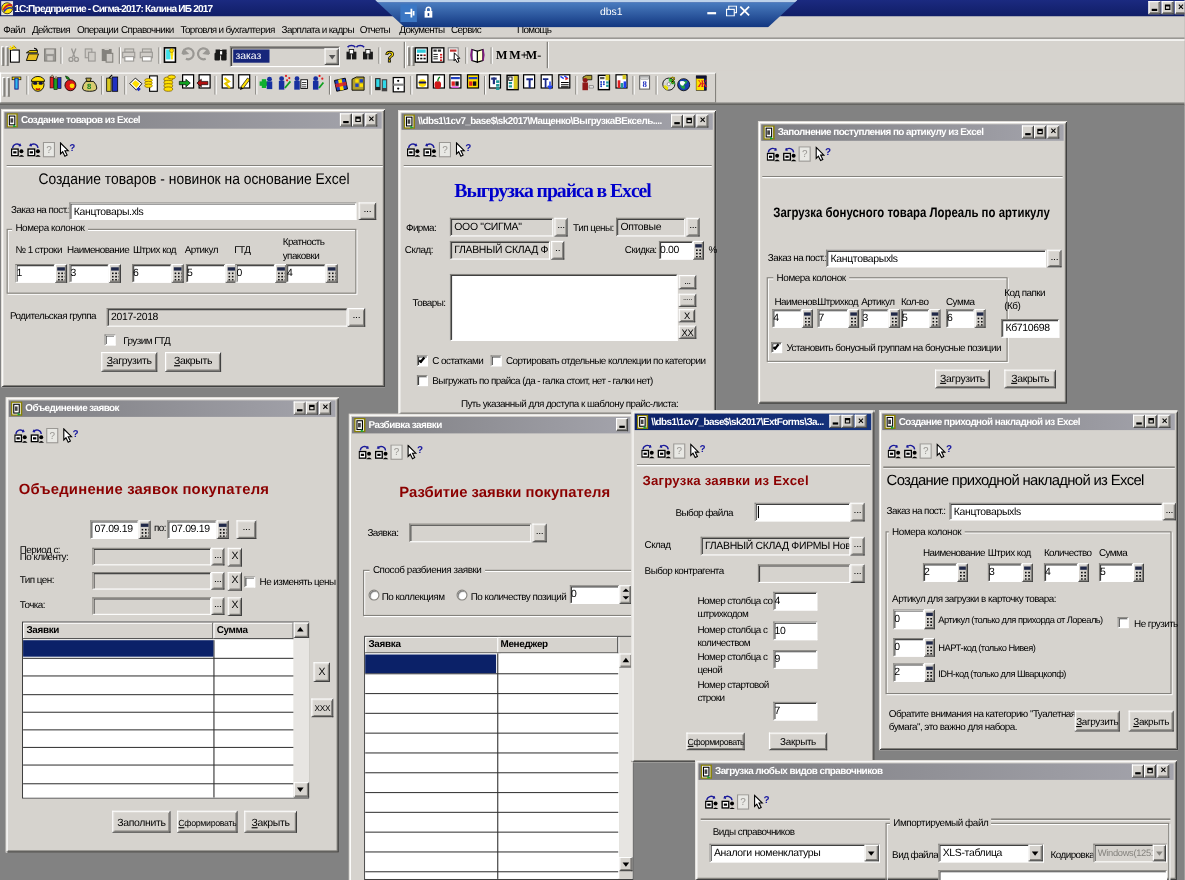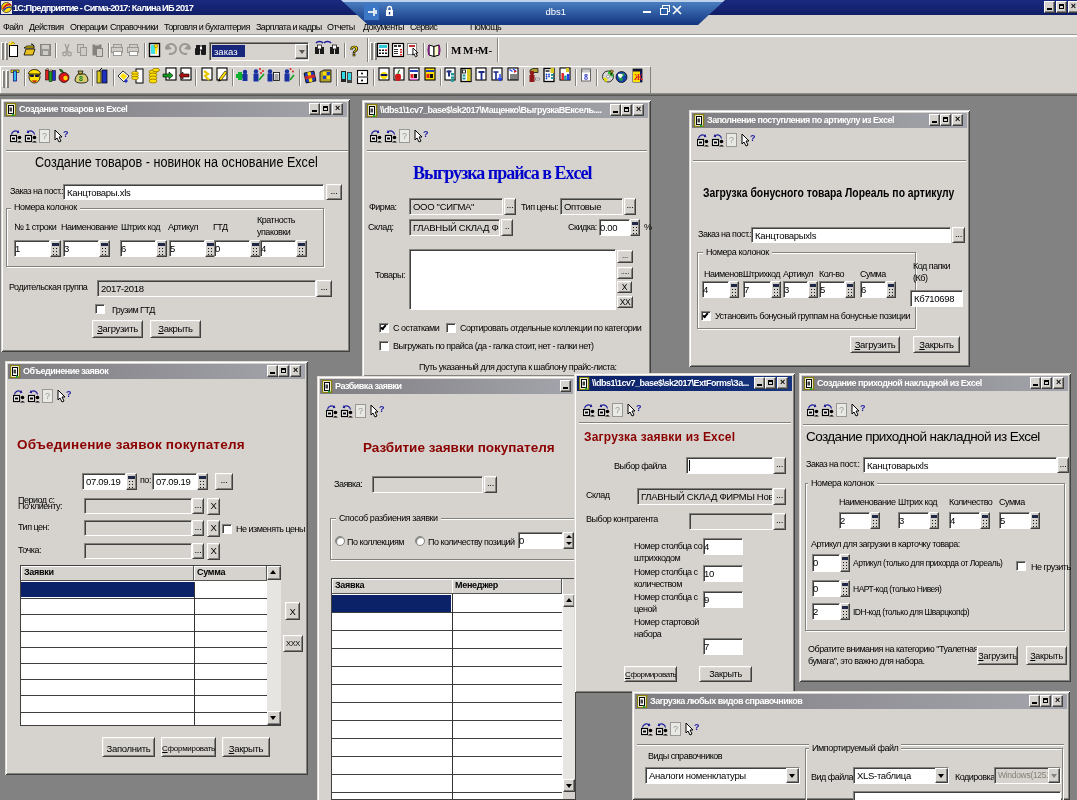--- a/index.html
+++ b/index.html
@@ -855,21 +855,21 @@
 <div class="lab" style="left:59px;top:167px;">Номер столбца со</div>
 <div class="lab" style="left:59px;top:179px;">штрихкодом</div>
 <div class="fld num" style="left:128px;top:164px;width:40px;height:17px;font-size:9.5px">4</div>
 <div class="lab" style="left:59px;top:193px;">Номер столбца с</div>
 <div class="lab" style="left:59px;top:205px;">количеством</div>
 <div class="fld num" style="left:128px;top:191px;width:40px;height:17px;font-size:9.5px">10</div>
 <div class="lab" style="left:59px;top:218px;">Номер столбца с</div>
 <div class="lab" style="left:59px;top:230px;">ценой</div>
 <div class="fld num" style="left:128px;top:217px;width:40px;height:17px;font-size:9.5px">9</div>
 <div class="lab" style="left:59px;top:243px;">Номер стартовой</div>
-<div class="lab" style="left:59px;top:255px;">набора</div>
+<div class="lab" style="left:59px;top:255px;">строки</div>
 <div class="fld num" style="left:128px;top:264px;width:40px;height:17px;font-size:9.5px">7</div>
 <div class="btn" style="left:49px;top:292px;width:53px;height:16px;padding-top:3px;font-size:8px;letter-spacing:-0.4px;"><u>С</u>формировать</div>
 <div class="btn" style="left:124px;top:292px;width:53px;height:16px;padding-top:2px;font-size:9px;">Закрыть</div>
 </div>
   </div>
 <div class="w" style="left:632px;top:691px;width:438px;height:109px">
     <div class="t"><svg class="a" style="left:2px;top:1px" width="11" height="13" viewBox="0 0 11 13">
         <use href="#wico"></use>
       </svg>Загрузка любых видов справочников<div class="tbn" style="left:394px">
         <span class="mg"></span>

